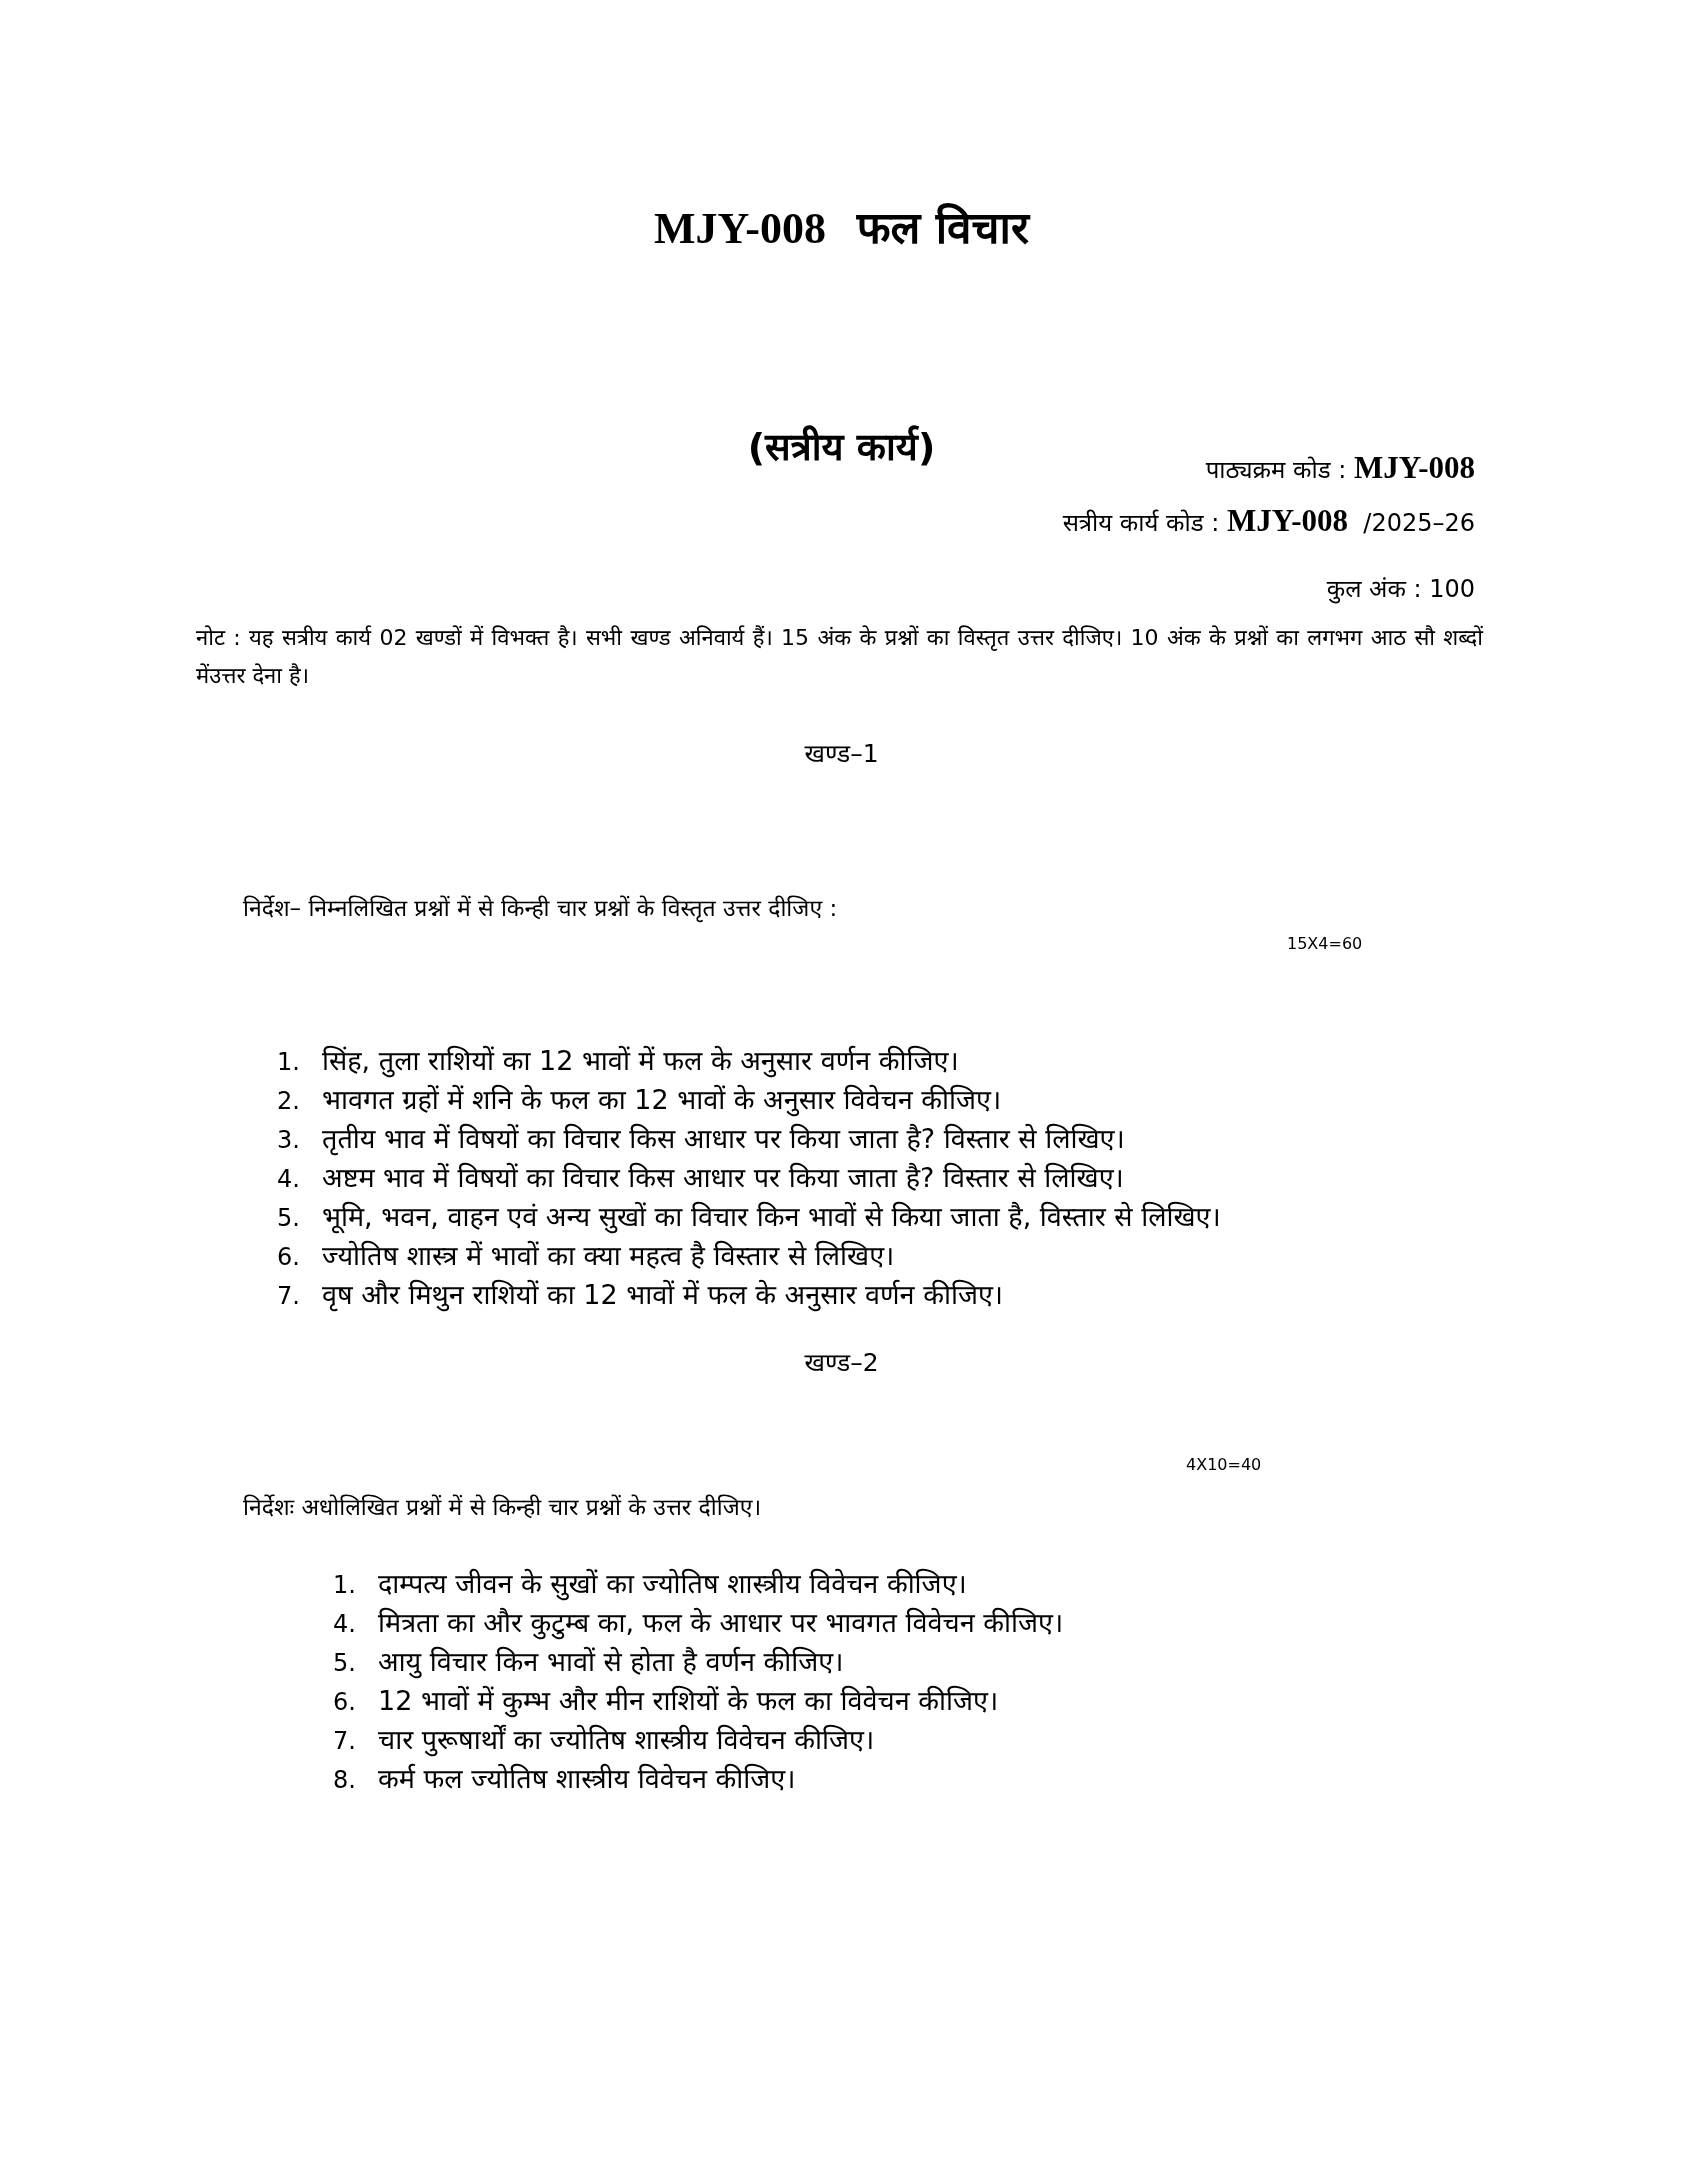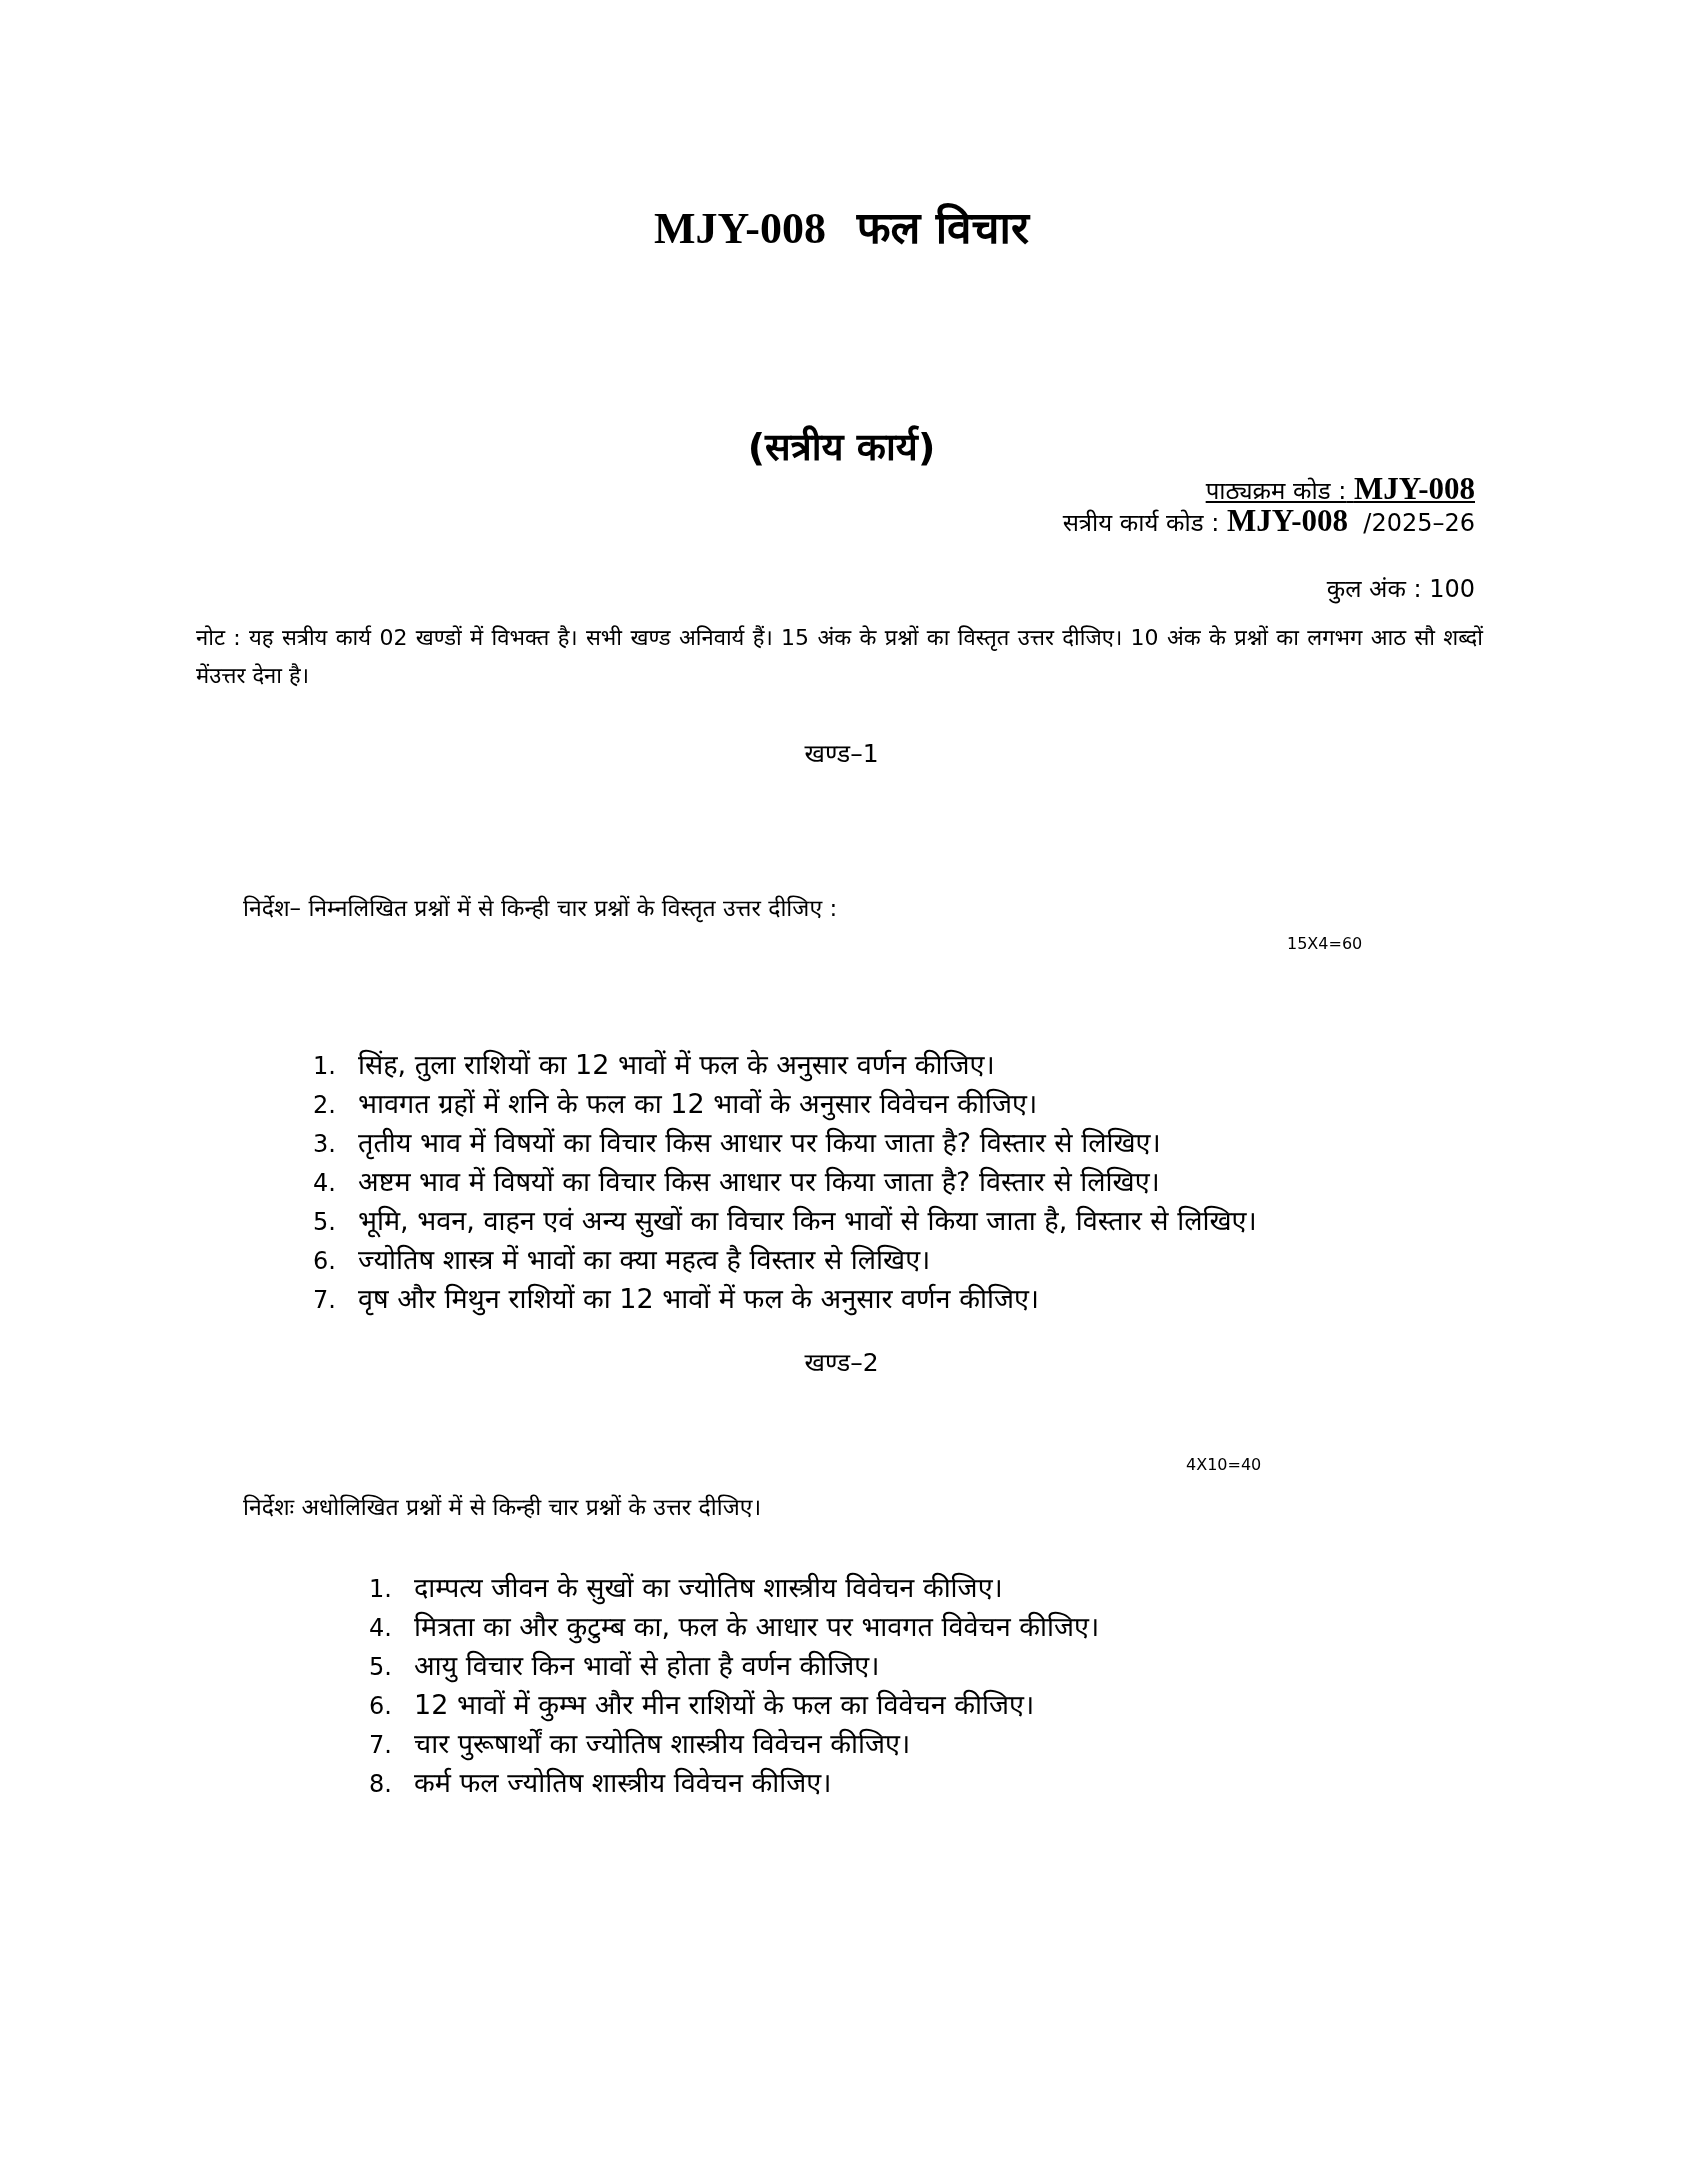--- a/index.html
+++ b/index.html
@@ -8,34 +8,34 @@
     .title { top:196px; left:0; width:1683px; text-align:center; font-size:44px; font-weight:bold; }
     .title .code { font-family:"Liberation Serif","DejaVu Serif",serif; }
     .subtitle { top:419px; left:0; width:1683px; text-align:center; font-size:38px; font-weight:bold; }
     .meta { right:208px; text-align:right; font-size:24px; line-height:40px; }
     .meta .bold { font-family:"Liberation Serif","DejaVu Serif",serif; font-weight:bold; font-size:31px; }
     .note { top:619px; left:196px; width:1287px; font-size:22px; line-height:38px; text-align:justify; }
     .section-head { left:0; width:1683px; text-align:center; font-size:25px; }
     .instruction { font-size:23px; }
     .marks { font-size:16px; }
     ol.qlist { position:absolute; margin:0; padding:0; list-style:none; font-size:27px; }
-    ol.qlist li { height:39px; line-height:47px; white-space:nowrap;margin-left:36px; }
+    ol.qlist li { height:39px; line-height:39px; white-space:nowrap; }
     ol.qlist li .num { display:inline-block; width:45px; font-size:24px; }
   </style>
 </head>
 <body>
 
 <div class="abs title">
   <span class="code">MJY-008</span>&nbsp;
   <span>फल विचार</span>
 </div>
 
 <div class="abs subtitle">(सत्रीय कार्य)</div>
 
-<div class="abs meta" style="top:469px;text-decoration:underline;">
+<div class="abs meta" style="top:448px;">
   <span>पाठ्यक्रम कोड :</span>
   <span class="bold">MJY-008</span>
 </div>
 <div class="abs meta" style="top:501px;margin-left:8px;">
   <span>सत्रीय कार्य कोड :</span>
   <span class="bold">MJY-008</span>
   &nbsp;<span>/2025–26</span>
 </div>
 <div class="abs meta" style="top:545px;margin-top:24px;">
   <span>कुल अंक :</span>

